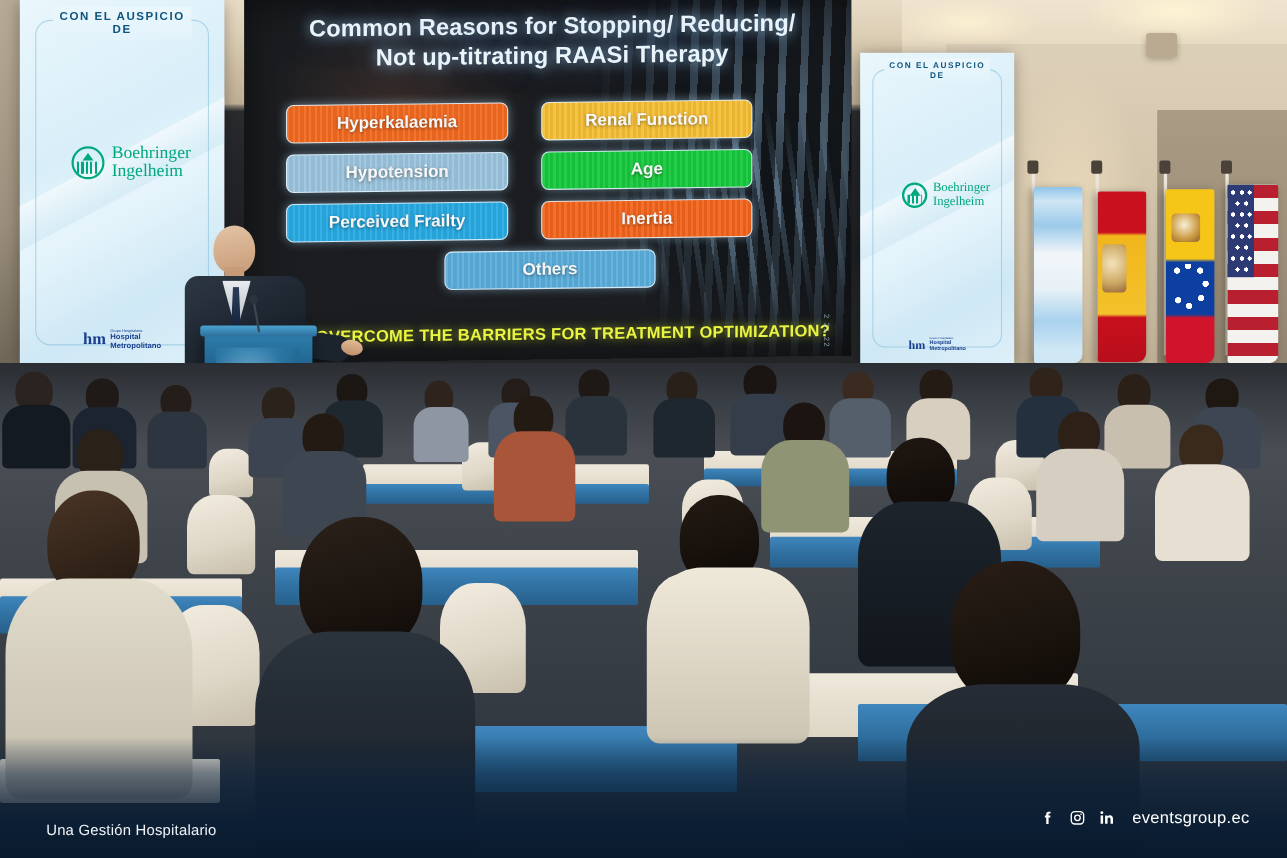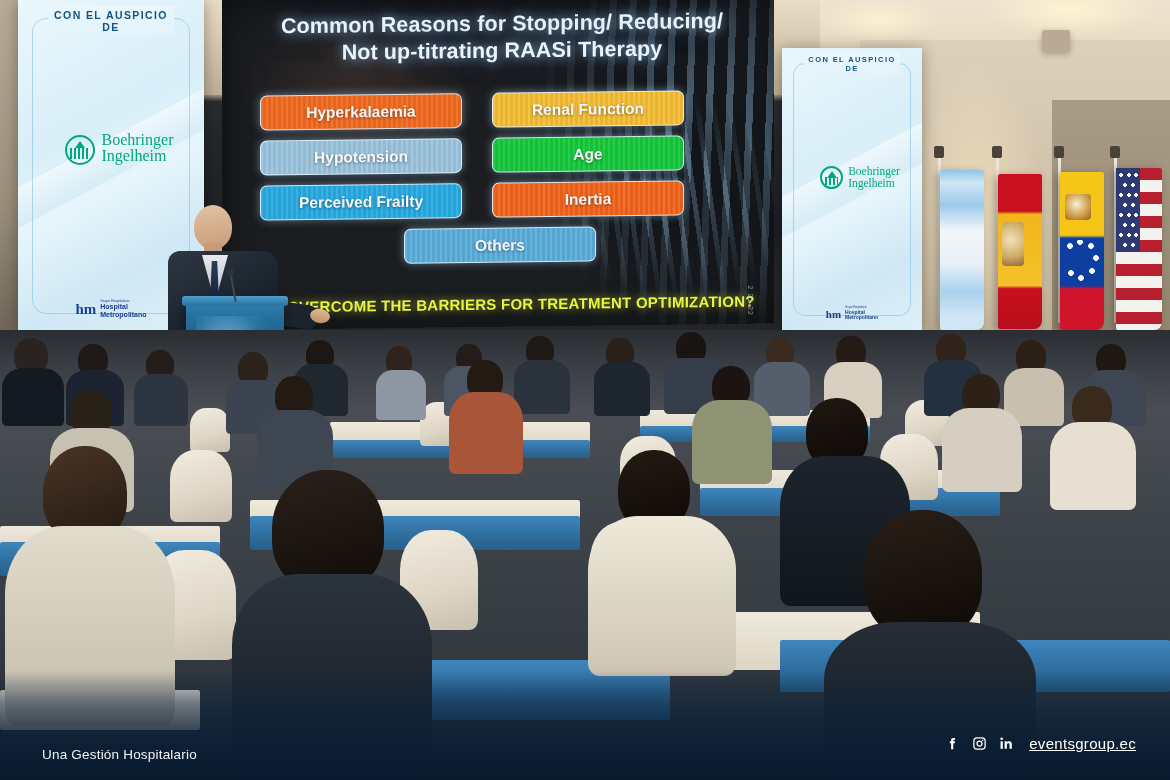--- a/index.html
+++ b/index.html
@@ -86,21 +86,21 @@
   
   .banner{position:absolute;background:
       linear-gradient(152deg,#eaf7fc 0%,#d8eef8 38%,#e6f5fb 55%,#cfe8f5 78%,#ddf0f9 100%);
     box-shadow:0 2px 14px rgba(0,0,0,.35);overflow:hidden;}
   .banner .fold{position:absolute;left:-40px;top:40%;width:160%;height:36px;
     background:linear-gradient(180deg,rgba(255,255,255,.55),rgba(150,200,225,.18));
     transform:rotate(-28deg);}
   .banner .bl{position:absolute;border:1px solid #7fbcd8;opacity:.55;}
   .ban-head{position:absolute;left:0;right:0;text-align:center;
     color:#10557f;font-weight:700;letter-spacing:1.4px;}
-  .bi-logo{position:absolute;left:16px;right:0;display:flex;align-items:flex-end;justify-content:center;gap:7px;}
+  .bi-logo{position:absolute;left:16px;right:0;display:flex;align-items:center;justify-content:center;gap:7px;}
   .bi-mark{border:2.2px solid #00a87e;border-radius:50%;position:relative;flex:none;}
   .bi-mark::before{content:"";position:absolute;left:50%;top:16%;width:0;height:0;transform:translateX(-50%);
     border-left:5px solid transparent;border-right:5px solid transparent;border-bottom:7px solid #00a87e;}
   .bi-mark::after{content:"";position:absolute;left:14%;bottom:14%;width:72%;height:42%;
     background:repeating-linear-gradient(90deg,#00a87e 0 2px,transparent 2px 4px);}
   .bi-txt{color:#00a87e;font-family:"Liberation Serif",serif;line-height:1.02;font-weight:400;}
   .hm-logo{position:absolute;left:0;right:0;display:flex;align-items:flex-end;justify-content:center;gap:4px;}
   .hm-mark{color:#1a3f8f;font-weight:700;font-family:"Liberation Serif",serif;}
   .hm-txt{color:#1a3f8f;font-weight:700;line-height:1.04;}
   .hm-txt .tiny{font-weight:400;display:block;}
@@ -158,21 +158,21 @@
 
   
   .btm-band{position:absolute;left:0;bottom:0;width:1170px;height:110px;
     background:linear-gradient(180deg,rgba(13,36,62,0) 0%,rgba(13,36,62,.55) 30%,rgba(11,30,52,.93) 70%,rgba(9,26,46,.99) 100%);}
   .eg-logo{position:absolute;left:38px;bottom:18px;}
   .eg-name{font-family:"Liberation Serif",serif;font-style:italic;font-weight:700;
     font-size:40px;color:#ffffff;letter-spacing:1px;line-height:1;
     text-shadow:0 2px 6px rgba(0,0,0,.55);}
   .eg-tag{font-size:13.5px;color:#f0f4f8;margin-top:-6px;margin-left:4px;letter-spacing:.2px;}
   .social{position:absolute;right:34px;bottom:28px;display:flex;align-items:center;gap:9px;
-    color:#fff;font-size:15px;text-decoration:underline;}
+    color:#fff;font-size:15px;}
   .sicon{display:inline-flex;align-items:center;justify-content:center;width:18px;height:18px;color:#fff;}
   .site{margin-left:5px;letter-spacing:.3px;}
 </style>
 </head>
 <body>
 
 <div id="stage">
 
   <div class="room"></div>
   <div class="ceiling"></div>

